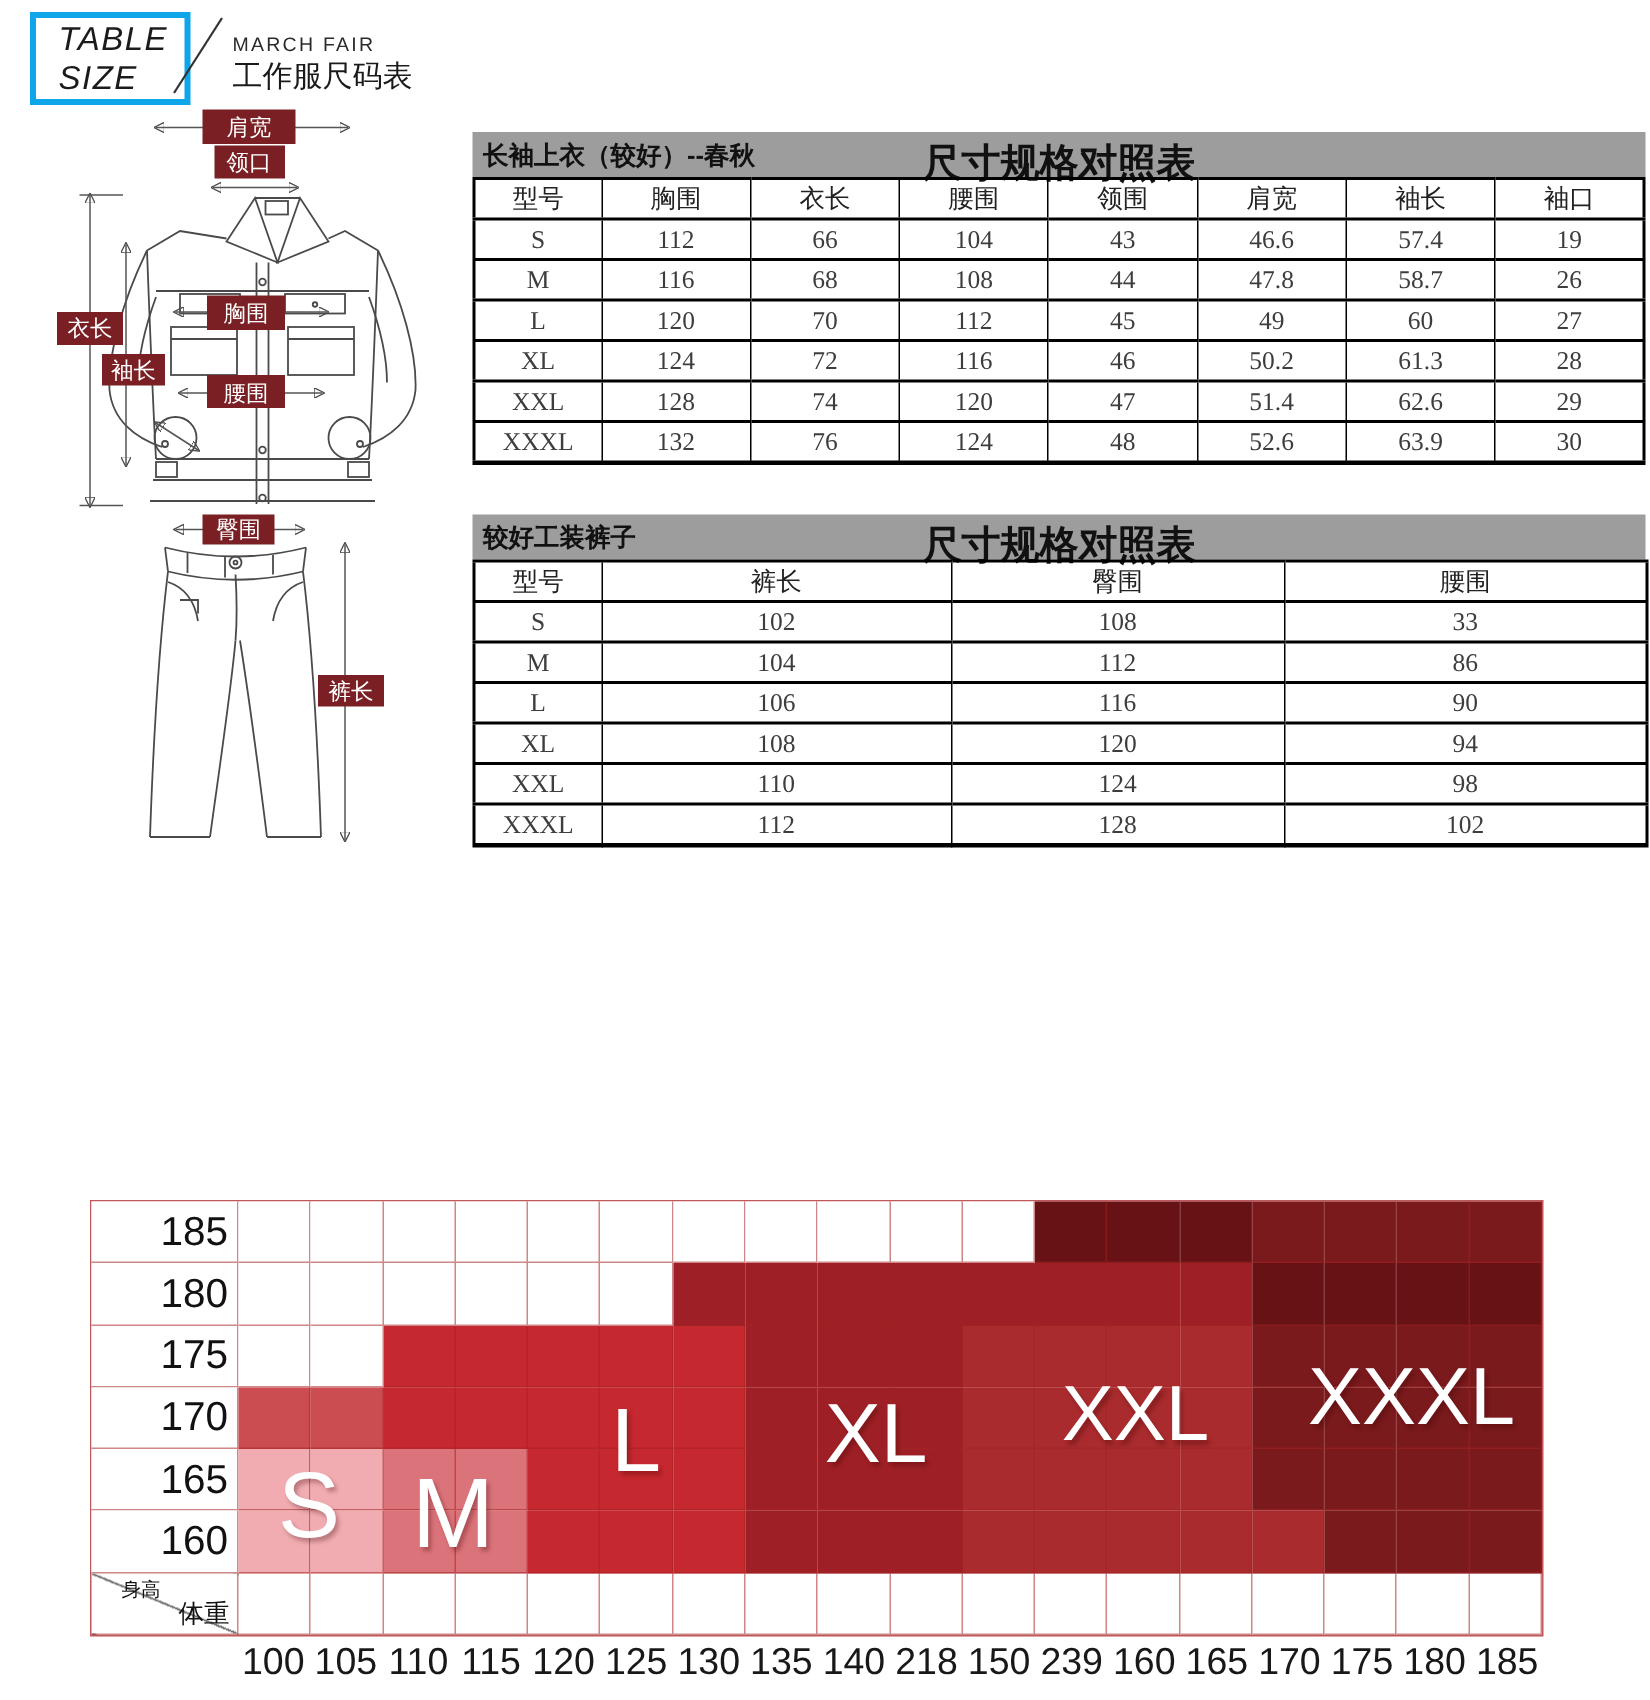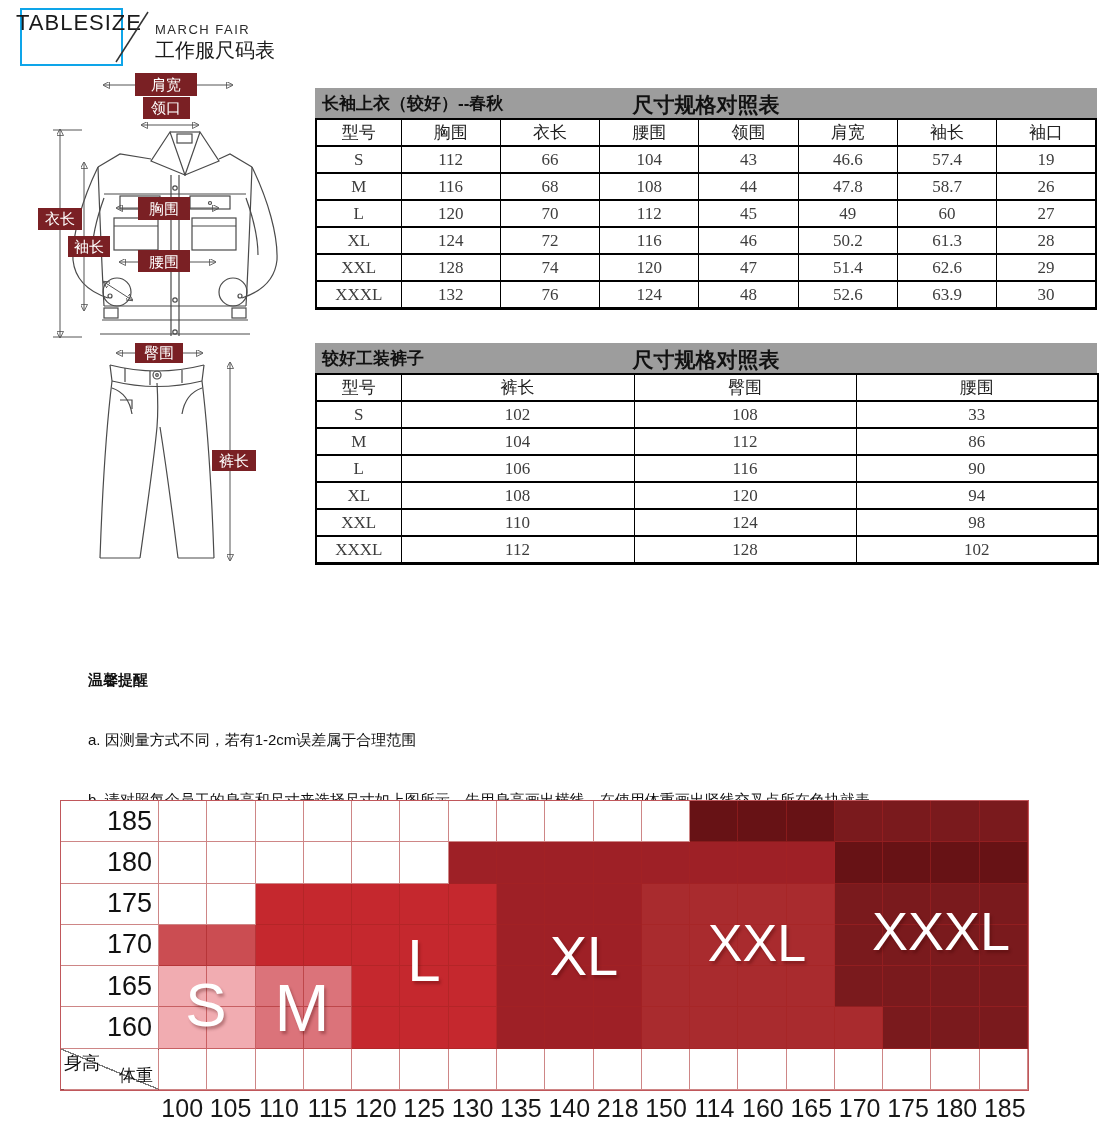--- a/index.html
+++ b/index.html
@@ -1,38 +1,38 @@
 <!DOCTYPE html>
 <html><head>
 <meta charset="utf-8">
 <style>
   html,body{margin:0;padding:0;background:#fff;}
   #canvas{position:relative;width:1100px;height:1133px;background:#fff;overflow:hidden;
           font-family:"Liberation Sans",sans-serif;}
 
   
-  .brandbox{position:absolute;left:20px;top:8px;width:84px;height:54px;border:2px solid #0ea5e9;
-            padding-left:15px;display:flex;flex-direction:row;justify-content:center;}
+  .brandbox{position:absolute;left:20px;top:8px;width:84px;height:54px;border:4px solid #0ea5e9;
+            padding-left:15px;display:flex;flex-direction:column;justify-content:center;font-style:italic;}
   .brandbox div{font-size:22px;line-height:26px;color:#1b1b1b;letter-spacing:1px;}
   .slashsvg{position:absolute;left:110px;top:6px;}
   .mfair{position:absolute;left:155px;top:22px;font-size:13px;letter-spacing:1.5px;color:#2b2b2b;}
   .csub{position:absolute;left:155px;top:37px;font-size:20px;color:#1a1a1a;}
 
   
   #garment{position:absolute;left:20px;top:70px;}
   #garment path,#garment rect.outline,#garment circle,#garment ellipse,#garment line
         {fill:none;stroke:#4a4a4a;stroke-width:1.2;}
   #garment .dim{stroke:#555;stroke-width:1;}
   #garment .lbl rect{stroke:none;}
   #garment .lbl text{fill:#fff;font-size:15px;text-anchor:middle;stroke:none;}
 
   
   .graybar{position:absolute;left:315px;width:782px;height:30px;background:#9d9d9d;}
   .graybar .gbl{position:absolute;left:7px;top:4px;font-size:17px;font-weight:bold;color:#111;}
-  .graybar .gbc{position:absolute;left:0;right:0;top:3px;text-align:center;font-size:21px;font-weight:bold;color:#111;}
+  .graybar .gbc{position:absolute;left:0;right:0;top:3px;text-align:center;font-size:26px;font-weight:bold;color:#111;}
   table.sizetable{position:absolute;left:315px;width:782px;border-collapse:collapse;table-layout:fixed;
                   font-family:"Liberation Serif",serif;font-size:17px;color:#3d3d3d;}
   table.sizetable td,table.sizetable th{border:1.5px solid #000;border-top-width:2px;border-bottom-width:2px;
                   height:25px;text-align:center;padding:0;font-weight:normal;}
   table.sizetable th{color:#222;}
   table.sizetable{border:2px solid #000;border-bottom-width:3px;}
 
   
   #red-title{position:absolute;left:88px;top:582px;font-size:38px;font-weight:bold;color:#7a1618;}
   #notes{position:absolute;left:88px;top:630px;width:960px;font-size:15px;line-height:20px;color:#111;
@@ -42,21 +42,21 @@
   
   #chart{position:absolute;left:60px;top:800px;width:969px;height:291px;display:grid;
          grid-template-columns:98px repeat(18,1fr);grid-template-rows:repeat(7,1fr);
          border:1px solid #c0575b;box-sizing:border-box;}
   #chart .cell{border-right:1px solid rgba(165,35,35,.55);border-bottom:1px solid rgba(165,35,35,.55);
          box-sizing:border-box;}
   #chart .ylab{display:flex;align-items:center;justify-content:flex-end;padding-right:6px;
          font-size:27px;color:#111;background:#fff;}
   #chart .corner{position:relative;background:
          linear-gradient(to top right,transparent calc(50% - 0.7px),#777 calc(50% - 0.7px),#777 calc(50% + 0.7px),transparent calc(50% + 0.7px));}
-  #chart .corner .hg{position:absolute;left:3px;top:2px;font-size:18px;color:#111;}
+  #chart .corner .hg{position:absolute;left:20px;top:2px;font-size:13px;color:#111;}
   #chart .corner .wt{position:absolute;right:5px;bottom:2px;font-size:17px;color:#111;}
   #xlabels{position:absolute;left:158px;top:1094px;width:871px;display:grid;
            grid-template-columns:repeat(18,1fr);}
   #xlabels .xt{text-align:center;font-size:25px;color:#181818;}
   .szl{position:absolute;color:#fff;transform:translate(-50%,-50%);
        text-shadow:2px 3px 3px rgba(60,0,0,.30);}
   .szS{left:206px;top:1004px;font-size:62px;}
   .szM{left:302px;top:1008px;font-size:66px;}
   .szL{left:424px;top:960px;font-size:60px;}
   .szXL{left:584px;top:955px;font-size:56px;}
@@ -317,27 +317,20 @@
         </tr>
         <tr>
           <td>XXXL</td>
           <td>112</td>
           <td>128</td>
           <td>102</td>
         </tr>
       </tbody>
   </table>
 
-  <div id="notes">
-    <div class="nt">温馨提醒</div>
-    <div class="nl">a. 因测量方式不同，若有1-2cm误差属于合理范围</div>
-    <div class="nl">b. 请对照每个员工的身高和尺寸来选择尺寸如上图所示，先用身高画出横线，在使用体重画出竖线交叉点所在色块就表</div>
-    <div class="nl">   示合适的尺码（身高单位：cm里面，体重单位：斤）</div>
-    <div class="nl">c. 如少数员工无法找到对应的标准尺码，可根据您提供的身高体重腰围来定制</div>
-  </div>
 
   <div id="chart">
       <div class="cell ylab">185</div>
       <div class="cell" style="background: rgb(255, 255, 255);"></div>
       <div class="cell" style="background: rgb(255, 255, 255);"></div>
       <div class="cell" style="background: rgb(255, 255, 255);"></div>
       <div class="cell" style="background: rgb(255, 255, 255);"></div>
       <div class="cell" style="background: rgb(255, 255, 255);"></div>
       <div class="cell" style="background: rgb(255, 255, 255);"></div>
       <div class="cell" style="background: rgb(255, 255, 255);"></div>
@@ -475,21 +468,21 @@
       <div class="xt">105</div>
       <div class="xt">110</div>
       <div class="xt">115</div>
       <div class="xt">120</div>
       <div class="xt">125</div>
       <div class="xt">130</div>
       <div class="xt">135</div>
       <div class="xt">140</div>
       <div class="xt">218</div>
       <div class="xt">150</div>
-      <div class="xt">114</div>
+      <div class="xt">239</div>
       <div class="xt">160</div>
       <div class="xt">165</div>
       <div class="xt">170</div>
       <div class="xt">175</div>
       <div class="xt">180</div>
       <div class="xt">185</div>
     </div>
   <div class="szl szS">S</div>
   <div class="szl szM">M</div>
   <div class="szl szL">L</div>

